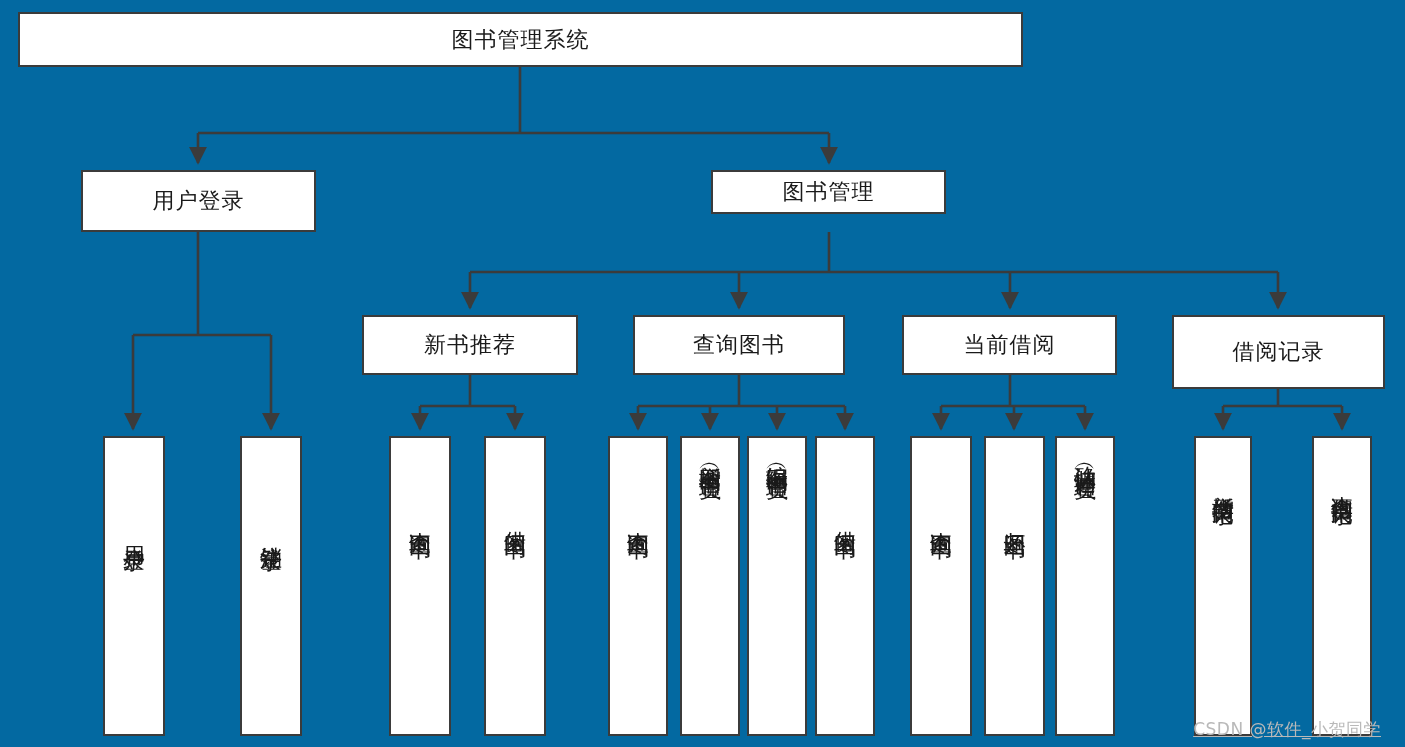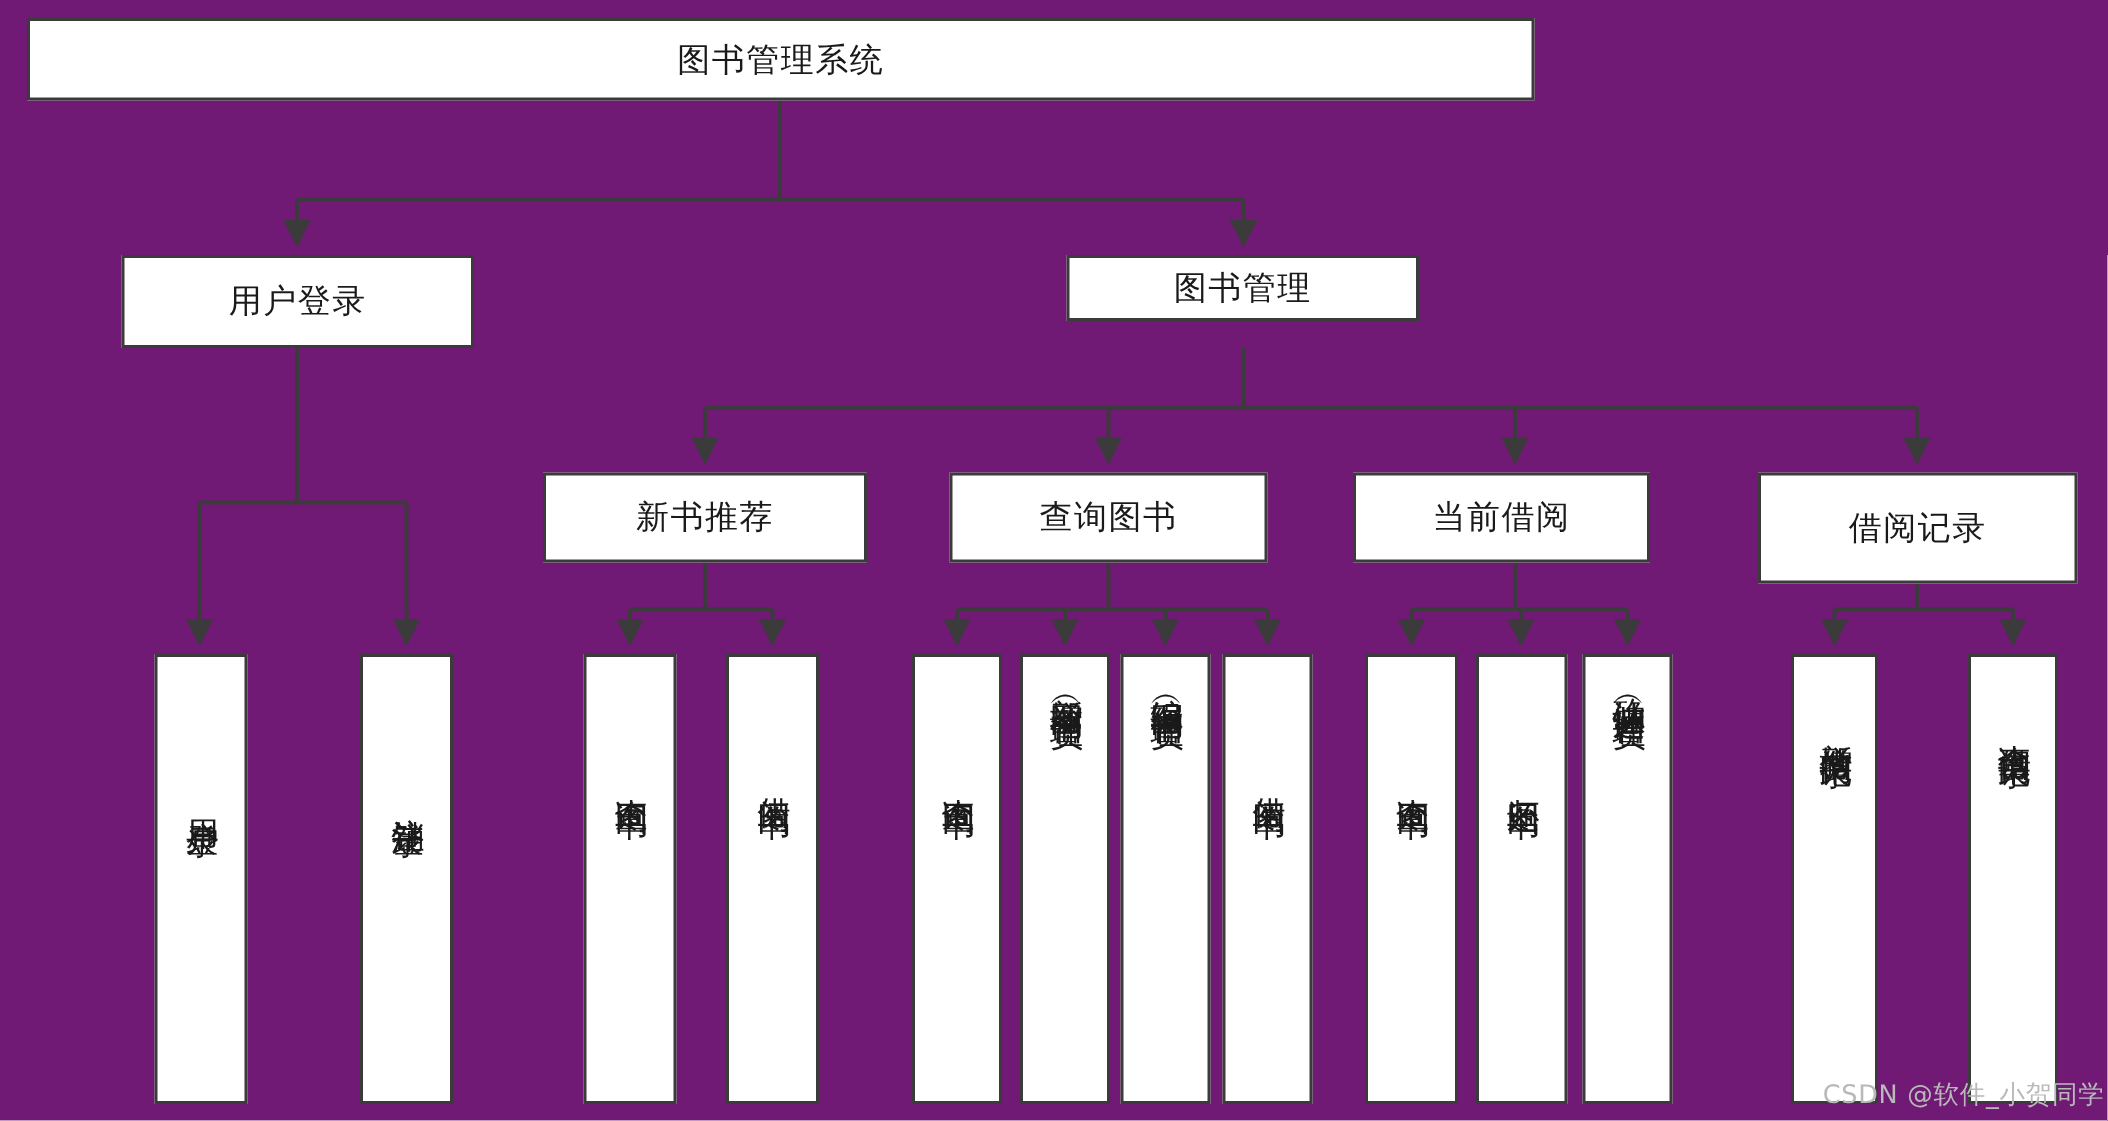--- a/index.html
+++ b/index.html
@@ -7,21 +7,21 @@
     padding: 0;
     background: #ffffff;
   }
   body {
     font-family: "DejaVu Sans", "Liberation Sans", sans-serif;
   }
   #canvas {
     position: relative;
     width: 1405px;
     height: 747px;
-    background: #701a75;
+    background: #0369a1;
     overflow: hidden;
   }
   #edges {
     position: absolute;
     left: 0;
     top: 0;
     width: 1405px;
     height: 747px;
     pointer-events: none;
   }
@@ -48,27 +48,28 @@
     writing-mode: vertical-rl;
     text-orientation: upright;
     font-size: 22px;
     line-height: 1.18;
     letter-spacing: 2px;
     white-space: nowrap;
     text-align: center;
   }
   #watermark {
     position: absolute;
-    right: 2px;
+    right: 24px;
     bottom: 6px;
     font-size: 17px;
     color: #b9b9b9;
     letter-spacing: 0.5px;
     white-space: nowrap;
     user-select: none;
+    text-decoration: underline;
   }
 </style>
 </head>
 <body>
 
 <div id="canvas">
 
   <svg id="edges" viewBox="0 0 1405 747" width="1405" height="747" xmlns="http://www.w3.org/2000/svg">
     <defs>
       <marker id="arrow" viewBox="0 0 10 10" refX="9" refY="5" markerWidth="7" markerHeight="7" orient="auto-start-reverse">
@@ -130,21 +131,21 @@
   <div class="node h-node" style="left:711px; top:170px; width:235px; height:44px;">
     <span>图书管理</span>
   </div>
 
   <div class="node h-node" style="left:362px; top:315px; width:216px; height:60px;text-align:center;">
     <span>新书推荐</span>
   </div>
   <div class="node h-node" style="left:633px; top:315px; width:212px; height:60px;">
     <span>查询图书</span>
   </div>
-  <div class="node h-node" style="left:902px; top:315px; width:198px; height:60px;">
+  <div class="node h-node" style="left:902px; top:315px; width:215px; height:60px;">
     <span>当前借阅</span>
   </div>
   <div class="node h-node" style="left:1172px; top:315px; width:213px; height:74px;">
     <span>借阅记录</span>
   </div>
 
   <div class="node v-node" style="left:103px; top:436px; width:62px; height:300px;">
     <span class="vlabel" style="margin-top:84px;">用户登录</span>
   </div>
   <div class="node v-node" style="left:240px; top:436px; width:62px; height:300px;">

